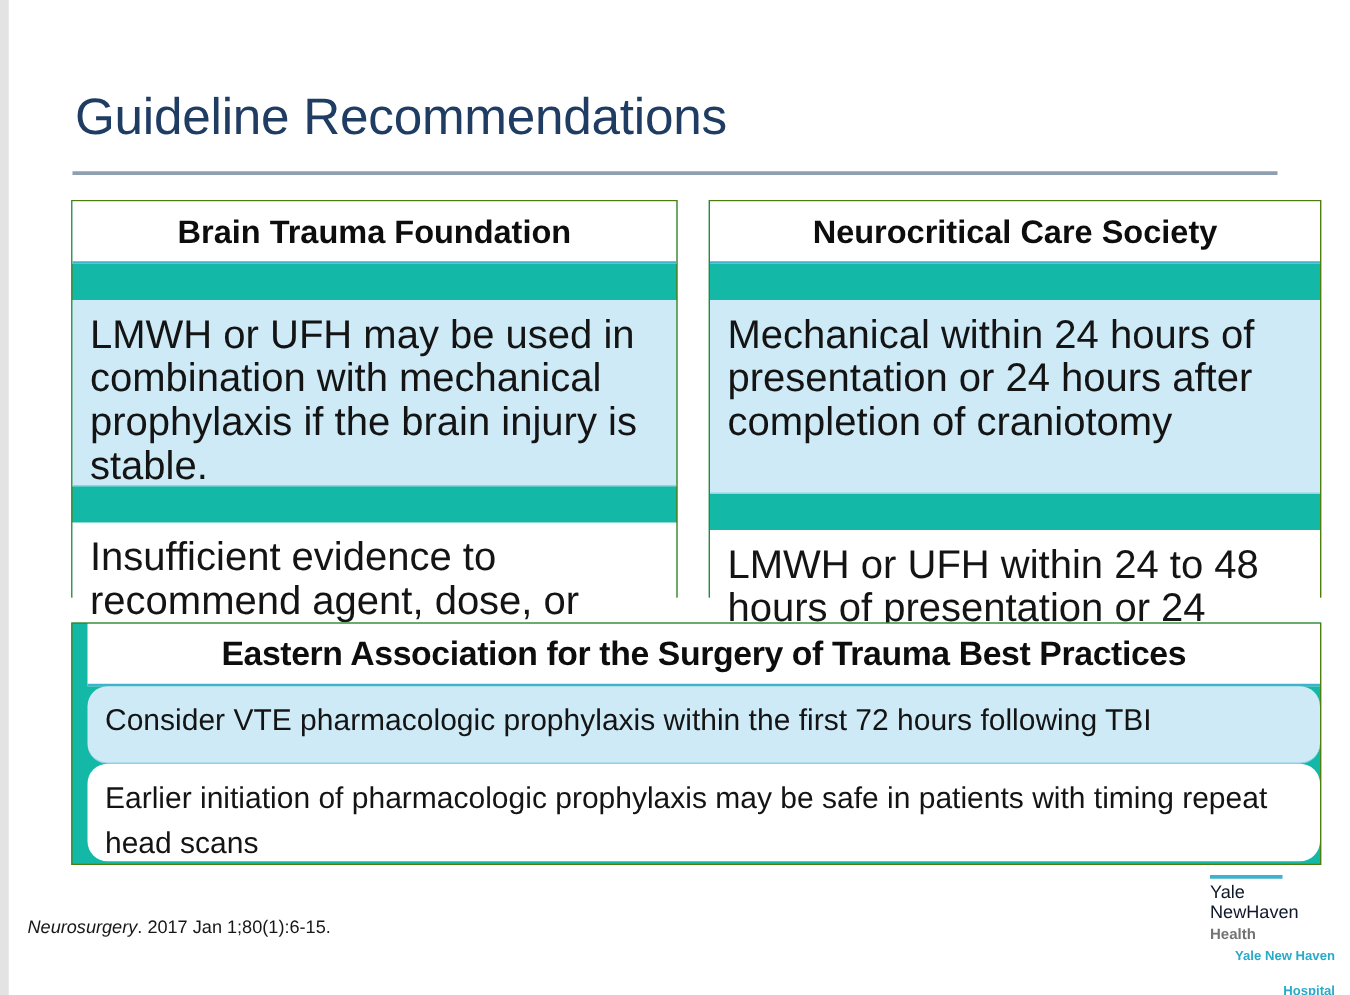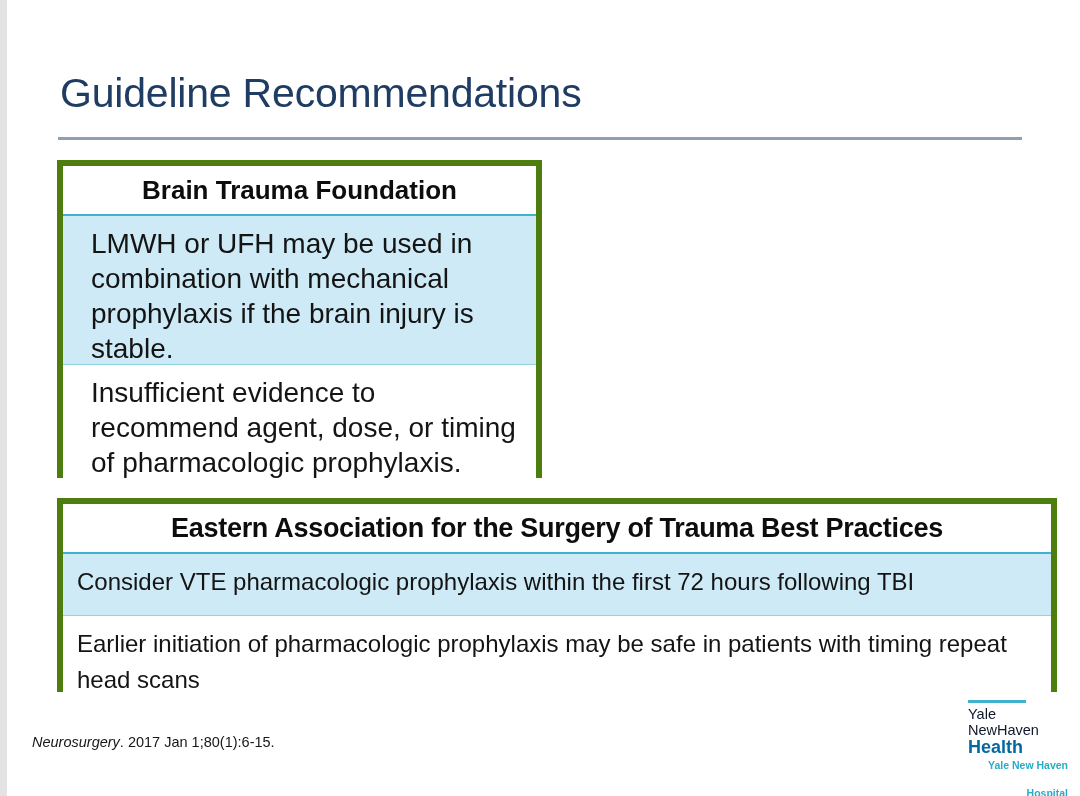--- a/index.html
+++ b/index.html
@@ -46,21 +46,21 @@
     left: 58px;
     top: 137px;
     width: 964px;
     height: 3px;
     background: #8e9fb0;
   }
 
   
   .tbl {
     position: absolute;
-    border: 6px solid #4d7c0f;
+    border: 1px solid #4d7c0f;
     background: #14b8a6;
   }
 
   .tbl-head {
     background: #ffffff;
     border-bottom: 2px solid #41b2cd;
     text-align: center;
     font-weight: bold;
     color: #0d0d0d;
     display: flex;
@@ -78,49 +78,51 @@
 
   
   #tbl-btf  { left: 57px;  top: 160px; width: 485px; height: 318px; }
   #tbl-ncs  { left: 567px; top: 160px; width: 490px; height: 318px; }
 
   #tbl-btf  .tbl-head,
   #tbl-ncs  .tbl-head { height: 50px; font-size: 26px; }
 
   #tbl-btf .tbl-row,
   #tbl-ncs .tbl-row {
-    font-size: 28px;
+    font-size: 32px;
     line-height: 35px;
-    padding: 10px 12px 10px 28px;
+    padding: 10px 12px 10px 14px;
+    margin-top: 29px;
   }
   #tbl-btf .r0 { height: 149px; }
   #tbl-btf .r1 { height: 115px; }
   #tbl-ncs .r0 { height: 155px; }
   #tbl-ncs .r1 { height: 109px; }
 
   
-  #tbl-east { left: 57px; top: 498px; width: 1000px; height: 194px; }
+  #tbl-east { left: 57px; top: 498px; width: 1000px; height: 194px; padding-left: 12px; }
   #tbl-east .tbl-head {
     height: 50px;
     font-size: 27px;
     font-family: "Liberation Sans Narrow", "Liberation Sans", sans-serif;
     letter-spacing: -0.3px;
   }
   #tbl-east .tbl-row {
     font-size: 24px;
     line-height: 36px;
     padding: 10px 12px 10px 14px;
+    border-radius: 16px;
   }
   #tbl-east .r0 { height: 62px; }
   #tbl-east .r1 { height: 78px; }
 
   
   .citations {
     position: absolute;
-    left: 32px;
+    left: 22px;
     top: 733px;
     font-size: 14.5px;
     line-height: 19px;
     color: #171717;
   }
   .citations .j { font-style: italic; }
 
   
   .logo {
     position: absolute;
@@ -133,24 +135,24 @@
     background: #41b2cd;
     margin-bottom: 3px;
   }
   .logo-l1, .logo-l2 {
     font-size: 14.5px;
     line-height: 16px;
     color: #0f172a;
     font-family: "Liberation Sans Narrow", "Liberation Sans", sans-serif;
   }
   .logo-health {
-    font-size: 18px;
+    font-size: 12px;
     line-height: 18px;
     font-weight: bold;
-    color: #0369a1;
+    color: #737373;
     font-family: "Liberation Sans Narrow", "Liberation Sans", sans-serif;
   }
   .logo-sub {
     margin-top: 3px;
     font-size: 10.5px;
     line-height: 12px;
     font-weight: bold;
     color: #29abc8;
     font-family: "Liberation Sans Narrow", "Liberation Sans", sans-serif;
     text-align: right;
@@ -166,20 +168,25 @@
   <div class="slide-title">Guideline Recommendations</div>
 
   <div class="title-rule"></div>
 
   <div class="tbl" id="tbl-btf">
     <div class="tbl-head">Brain Trauma Foundation</div>
     <div class="tbl-row shaded r0">LMWH or UFH may be used in combination with mechanical prophylaxis if the brain injury is stable.</div>
     <div class="tbl-row plain r1">Insufficient evidence to recommend agent, dose, or timing of pharmacologic prophylaxis.</div>
   </div>
 
+  <div class="tbl" id="tbl-ncs">
+    <div class="tbl-head">Neurocritical Care Society</div>
+    <div class="tbl-row shaded r0">Mechanical within 24 hours of presentation or 24 hours after completion of craniotomy</div>
+    <div class="tbl-row plain r1">LMWH or UFH within 24 to 48 hours of presentation or 24 hours after craniotomy</div>
+  </div>
 
   <div class="tbl" id="tbl-east">
     <div class="tbl-head">Eastern Association for the Surgery of Trauma Best Practices</div>
     <div class="tbl-row shaded r0">Consider VTE pharmacologic prophylaxis within the first 72 hours following TBI</div>
     <div class="tbl-row plain r1">Earlier initiation of pharmacologic prophylaxis may be safe in patients with timing repeat head scans</div>
   </div>
 
   <div class="citations">
     <div>
       <span class="j">Neurosurgery</span><span>. 2017 Jan 1;80(1):6-15.</span>

